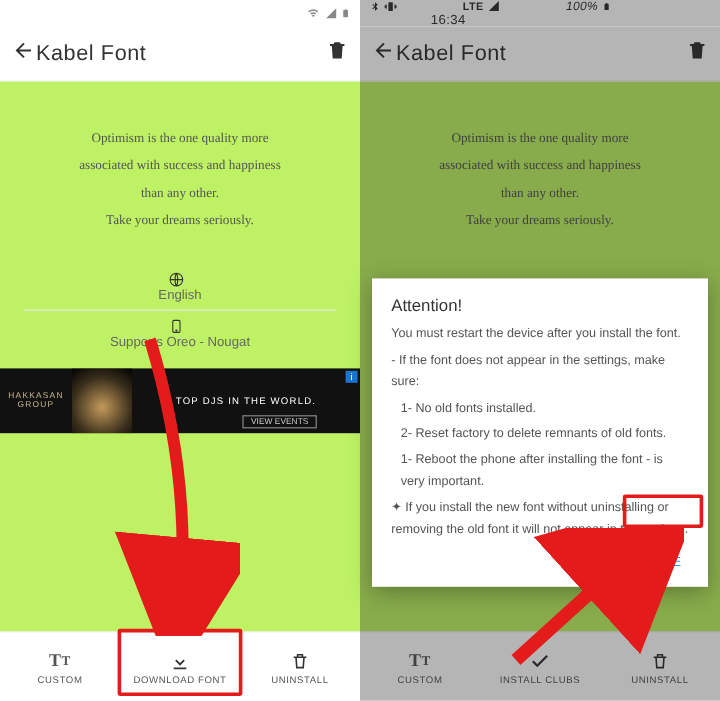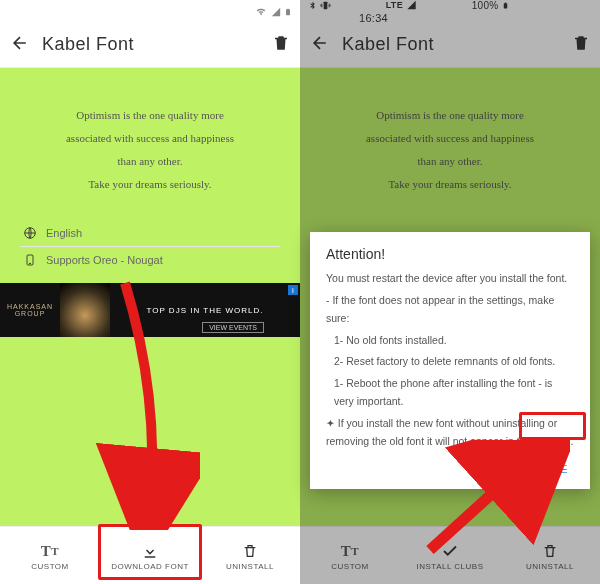--- a/index.html
+++ b/index.html
@@ -40,21 +40,20 @@
   .appbar {
     height: 46px;
     display: flex;
     align-items: center;
     padding: 0 10px;
     background: #fff;
     border-bottom: 1px solid #eee;
   }
   .appbar .title {
     flex: 1;
-    margin-left: 12px;
     font-size: 18px;
     font-weight: 300;
     color: #333;
     letter-spacing: 0.5px;
   }
   .appbar svg { color:#333; }
   
   .body {
     flex: 1;
     background: #bef264;
@@ -74,20 +73,21 @@
   .infolist {
     padding: 2px 20px 10px 20px;
   }
   .infolist .row {
     display: flex;
     align-items: center;
     padding: 6px 0;
     border-bottom: 1px solid #e6e6e6;
     font-size: 11px;
     color: #666;
+    flex-direction: column;
   }
   .infolist .row:last-child{border-bottom:none;}
   .infolist .row .ic { width: 20px; display:flex; align-items:center; justify-content:center; margin-right:6px;}
   .adbanner {
     width: 100%;
     height: 54px;
     background: #111;
     position: relative;
     overflow: hidden;
     display:flex;
@@ -263,21 +263,21 @@
             <path d="M12 2l6 6-4 4 4 4-6 6V14l-4 4-2-2 5-4-5-4 2-2 4 4V2z"></path>
           </svg>
         <svg width="11" height="11" viewBox="0 0 24 24" fill="#333">
             <rect x="8" y="4" width="8" height="16" rx="1"></rect>
             <path d="M4 8v8M2 10v4M20 8v8M22 10v4" stroke="#333" stroke-width="2"></path>
           </svg>
         <span style="font-size:9px;font-weight:bold;">LTE</span>
         <svg width="11" height="10" viewBox="0 0 24 24" fill="#333">
             <path d="M2 22h20V2L2 22z"></path>
           </svg>
-        <span style="font-size:10px;">100%</span>
+        <span style="font-size:10px;font-style:italic;">100%</span>
         <svg width="7" height="11" viewBox="0 0 24 24" fill="#333">
             <path d="M16 4h-2V2h-4v2H8a2 2 0 00-2 2v14a2 2 0 002 2h8a2 2 0 002-2V6a2 2 0 00-2-2z"></path>
           </svg>
         <span style="font-size:11px;">16:34</span>
       </span>
     </div>
     <div class="appbar">
       <span>
         <svg width="20" height="20" viewBox="0 0 24 24" fill="none" stroke="#333" stroke-width="2">
             <path d="M19 12H5m7-7l-7 7 7 7"></path>

